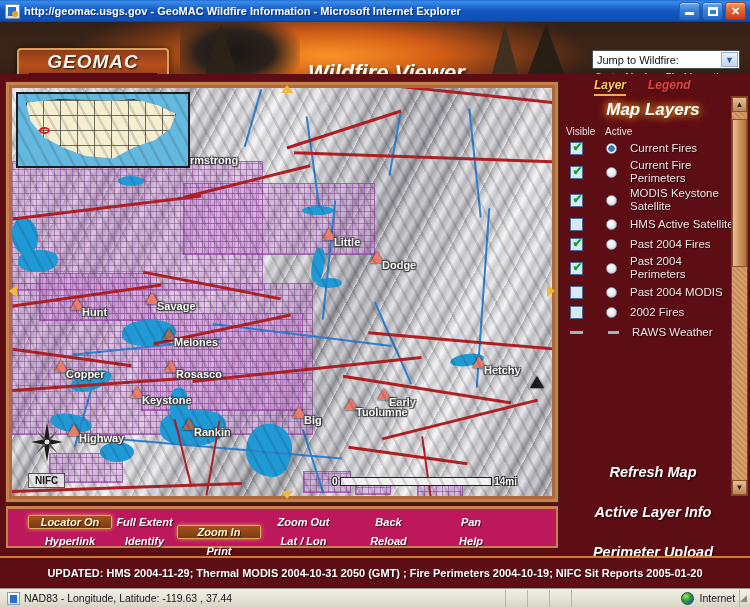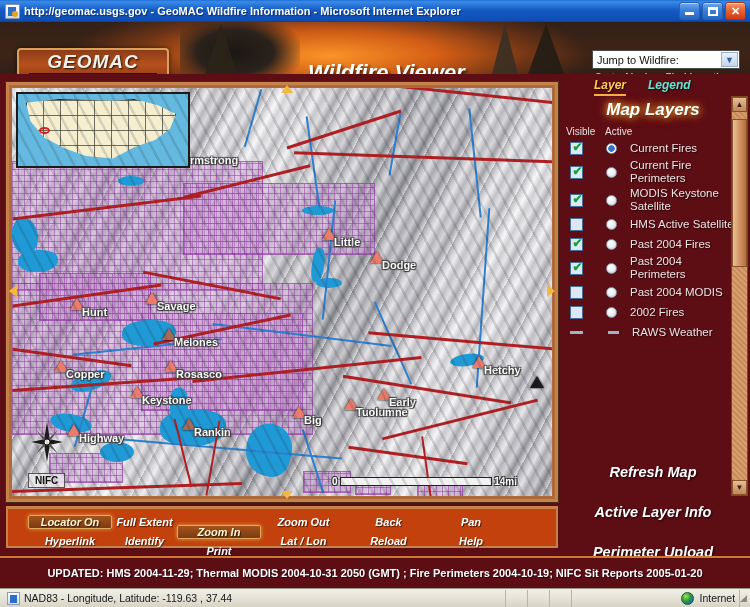--- a/index.html
+++ b/index.html
@@ -230,21 +230,21 @@
   .pan-arrow.bottom {
     left: 272px; bottom: 0px;
     border-left: 6px solid transparent; border-right: 6px solid transparent;
     border-top: 8px solid #f3b93a;
   }
 
   
   .toolbar {
     position: absolute; left: 6px; top: 432px; width: 552px; height: 42px;
     border: 2px solid #c6824b; border-top: 3px solid #c6824b;
-    background: #c2410c;
+    background: #be185d;
     padding: 3px 0 0 0;
   }
   .tb-row { display: flex; align-items: center; height: 19px; }
   .tb-cell {
     font-size: 11px; font-weight: bold; font-style: italic; color: #fff;
     text-shadow: 1px 1px 1px rgba(0,0,0,.6); white-space: nowrap;
     text-align: center;
   }
   .tb-cell.active {
     color: #fff7cf; background: linear-gradient(to bottom,#a4541c,#7b3a12);
@@ -255,21 +255,21 @@
   .c3 { width: 84px; margin-top: 21px; } .c4 { width: 85px; } .c5 { width: 85px; } .c6 { width: 80px; }
 
   
   .panel {
     position: absolute; left: 562px; top: 0px; width: 188px; height: 513px;
   }
   .tabs {
     position: absolute; left: 32px; top: 4px; width: 150px; display: flex; gap: 22px;
   }
   .tab {
-    font-size: 12px; font-weight: bold; font-style: italic; color: #5eead4;
+    font-size: 12px; font-weight: bold; font-style: italic; color: #ef4444;
     text-shadow: 1px 1px 1px rgba(0,0,0,.6); padding-bottom: 2px;
   }
   .tab.sel { color: #ffcf55; border-bottom: 2px solid #f0b246; }
   .panel-title {
     position: absolute; left: 0; top: 26px; width: 182px; text-align: center;
     font-size: 17px; font-weight: bold; font-style: italic; color: #fff;
     text-shadow: 0 0 7px #f5a83a, 0 0 12px #e07b1a, 1px 1px 1px rgba(0,0,0,.7);
   }
   .cols {
     position: absolute; left: 4px; top: 52px;

